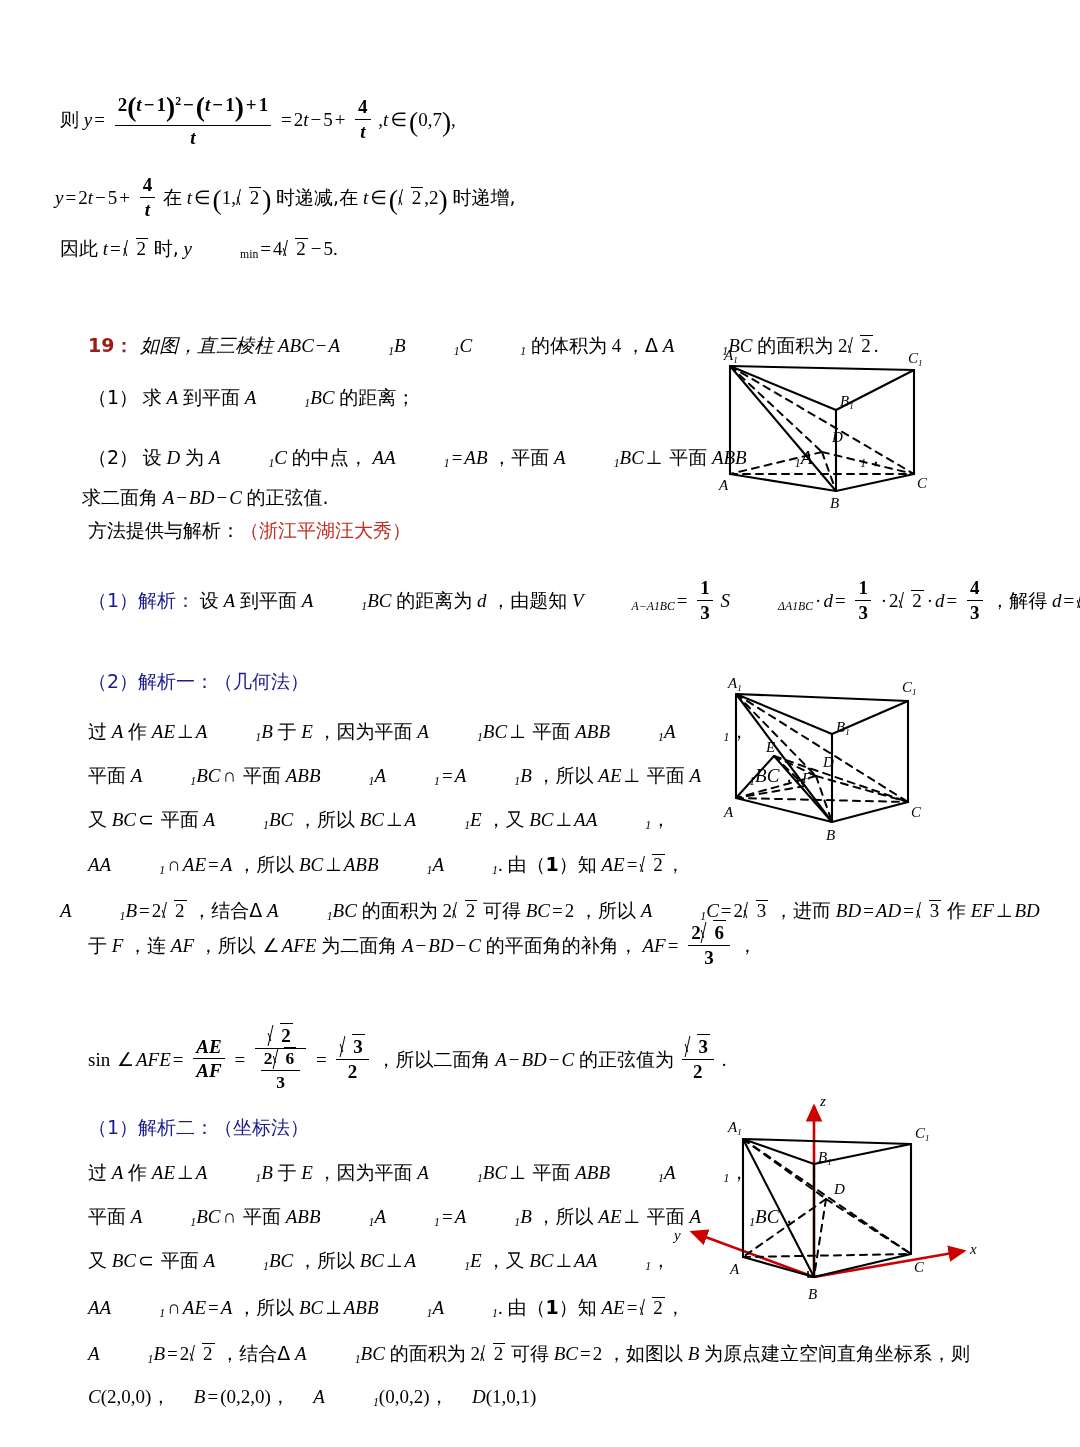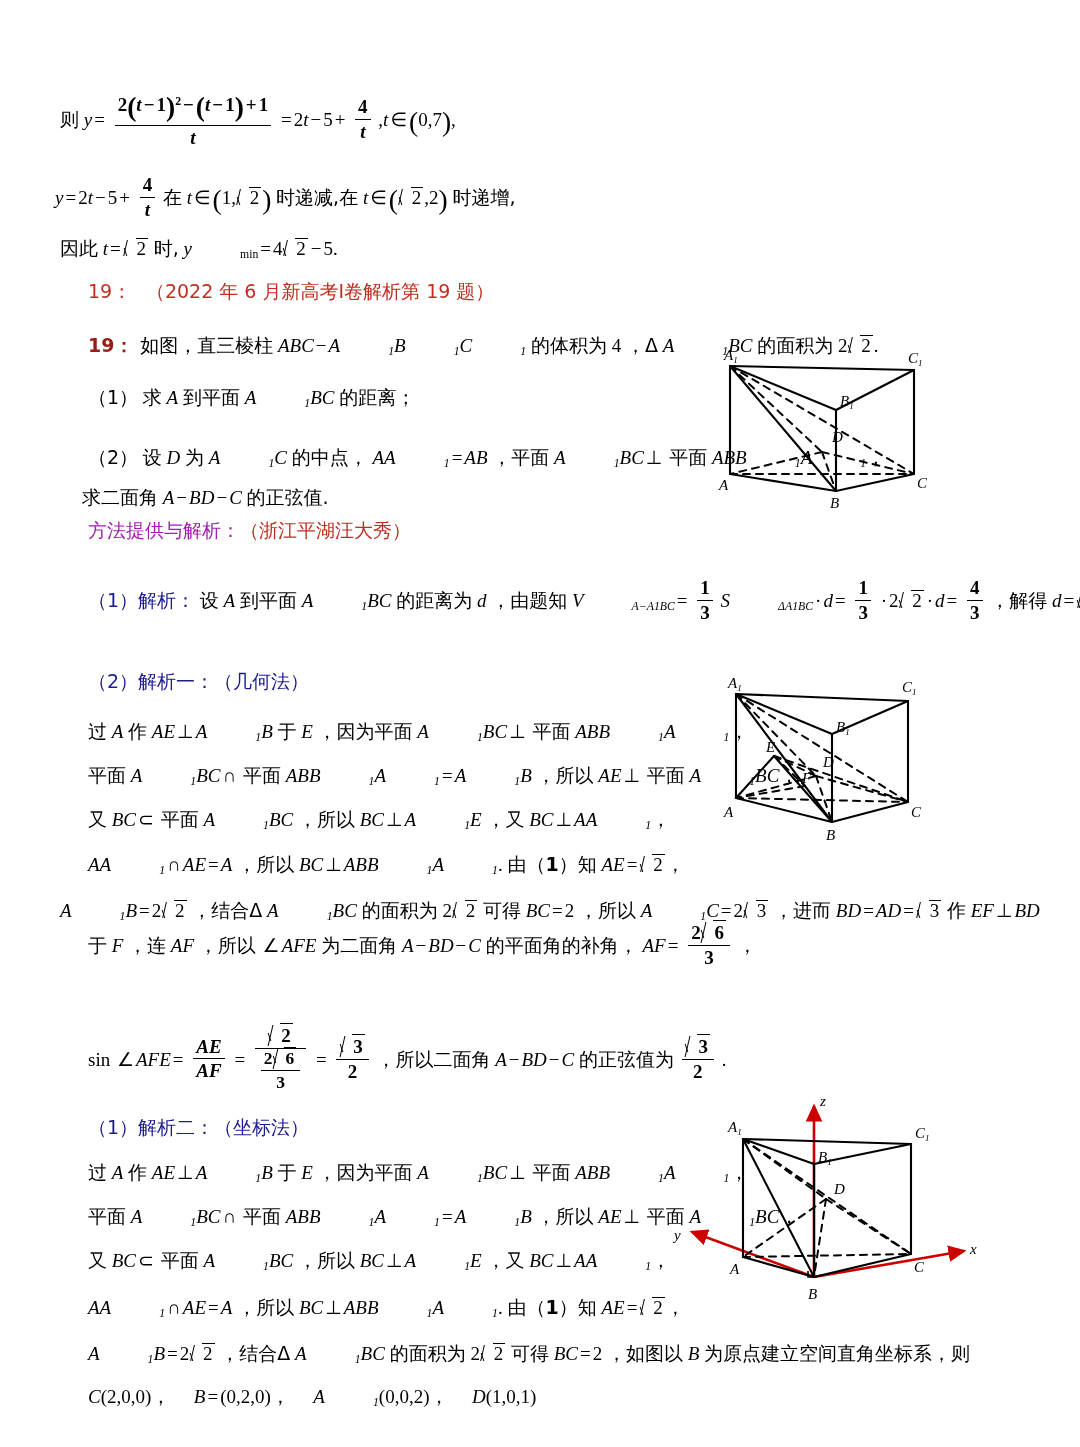--- a/index.html
+++ b/index.html
@@ -43,21 +43,21 @@
     transform:skewX(18deg) ;
   }
   .rad > .rb { display:inline-block; border-top:1.1px solid #000; padding:0 2px 0 1px; }
 
   
   .bp { display:inline-block; font-size:1.45em; vertical-align:-0.18em; font-style:normal; }
 
   
   .c-red   { color:#bf2e22; }
   .c-dred  { color:#9b1b16; font-weight:bold; }
-  .c-green { color:#a21caf;text-align:right; }
+  .c-green { color:#000000;text-align:right; }
   .c-blue  { color:#1c1c8e; }
 
   .cjk { font-family:"DejaVu Sans", sans-serif; font-size:19px; font-style:normal; }
   .cjk-b { font-family:"DejaVu Sans", sans-serif; font-size:19px; font-weight:bold; }
 
   
   .fig { position:absolute; }
   .fig svg { display:block; }
   text.lbl { font-family:"Liberation Serif", serif; font-style:italic; font-size:15px; fill:#000; }
 </style>
@@ -88,28 +88,24 @@
     <span class="cjk">时递增,</span>
   </div>
 
   <div class="ln" style="left:60px; top:238px;">
     <span class="cjk">因此</span>
     <span class="mi">t</span><span class="op">=</span><span class="rad"><span class="rb">2</span></span>
     <span class="cjk">时,</span>
     <span class="mi">y</span><sub class="s" style="font-style:normal">min</sub><span class="op">=</span><span class="mn">4</span><span class="rad"><span class="rb">2</span></span><span class="op">−</span><span class="mn">5.</span>
   </div>
 
-  <div class="ln" style="left:88px; top:282px;">
-    <span class="cjk c-red">19：</span>
-    <span class="cjk c-red" style="margin-left:10px;">（2022 年 6 月新高考Ⅰ卷解析第 19 题）</span>
-  </div>
 
   <div class="ln" style="left:88px; top:335px;">
     <span class="cjk-b c-dred">19：</span>
-    <span class="cjk" style="margin-left:2px;">如图，直三棱柱</span>
+    <span class="cjk" style="margin-left:2px;font-style:italic;">如图，直三棱柱</span>
     <span class="mi">ABC</span><span class="op">−</span><span class="mi">A</span><sub class="s">1</sub><span class="mi">B</span><sub class="s">1</sub><span class="mi">C</span><sub class="s">1</sub>
     <span class="cjk">的体积为</span>
     <span class="mn">4</span>
     <span class="cjk">，Δ</span>
     <span class="mi">A</span><sub class="s">1</sub><span class="mi">BC</span>
     <span class="cjk">的面积为</span>
     <span class="mn">2</span><span class="rad"><span class="rb">2</span></span><span class="mn">.</span>
   </div>
 
   <div class="ln" style="left:88px; top:388px;">

